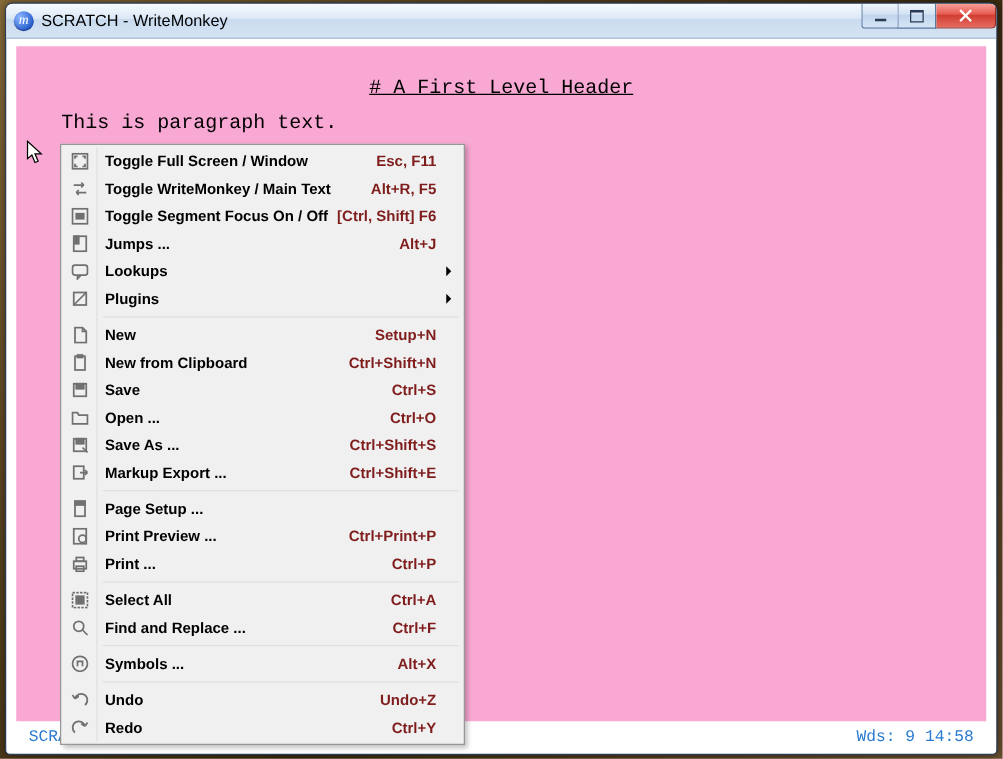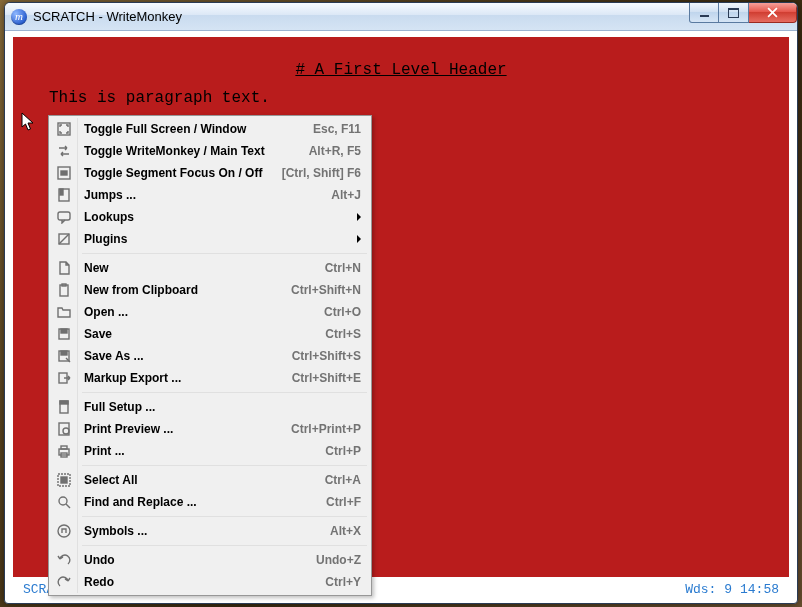--- a/index.html
+++ b/index.html
@@ -55,21 +55,21 @@
   .win-btn.close {
     width: 48px;
     background: linear-gradient(#f7a09a, #e6594e 45%, #cf3b2f 46%, #e66c60);
     border-color: #9a2a20; color: #fff;
     border-bottom-right-radius: 4px;
   }
   .win-btn.close svg { width: 11px; height: 11px; }
   .win-btn.min { border-bottom-left-radius: 3px; }
   .editor {
     position: absolute; left: 8px; right: 8px; top: 34px; bottom: 26px;
-    background: #b91c1c;
+    background: #f9a8d4;
   }
   .doc {
     padding: 24px 36px;
     font-family: "Courier New", monospace;
     font-size: 16px; color: #000;
   }
   .h1 {
     text-align: center;
     text-decoration: underline;
     margin-bottom: 10px;
@@ -102,22 +102,22 @@
     border-right: 1px solid #e0e0e0;
   }
   .ctx-item {
     position: relative;
     height: 22px;
     display: flex; align-items: center;
     padding-left: 33px; padding-right: 20px;
     color: #000; cursor: default; font-weight: bold;
   }
   .ctx-shortcut {
-    position: absolute; right: 8px;
-    color: #737373;
+    position: absolute; right: 20px;
+    color: #7f1d1d;
   }
   .ctx-arrow {
     position: absolute; right: 8px; top: 50%; transform: translateY(-50%);
     border-left: 4px solid #000;
     border-top: 4px solid transparent;
     border-bottom: 4px solid transparent;
   }
   .ctx-sep {
     height: 1px; margin: 3px 2px 3px 31px;
     background: #e0e0e0;
@@ -229,50 +229,50 @@
         <div class="ctx-arrow"></div>
       </div>
       <div class="ctx-sep"></div>
       <div class="ctx-item">
         <div class="ctx-ico">
           <svg viewBox="0 0 14 14">
             <path d="M3 1 L9 1 L12 4 L12 13 L3 13 Z M9 1 L9 4 L12 4"></path>
           </svg>
         </div>
         <span>New</span>
-        <span class="ctx-shortcut">Ctrl+N</span>
+        <span class="ctx-shortcut">Setup+N</span>
       </div>
       <div class="ctx-item">
         <div class="ctx-ico">
           <svg viewBox="0 0 14 14">
             <rect x="3" y="2" width="8" height="11"></rect>
             <rect x="5" y="1" width="4" height="2"></rect>
           </svg>
         </div>
         <span>New from Clipboard</span>
         <span class="ctx-shortcut">Ctrl+Shift+N</span>
       </div>
       <div class="ctx-item">
         <div class="ctx-ico">
           <svg viewBox="0 0 14 14">
+            <rect x="2" y="2" width="10" height="10"></rect>
+            <rect x="4" y="2" width="6" height="4" fill="#707070"></rect>
+          </svg>
+        </div>
+        <span>Save</span>
+        <span class="ctx-shortcut">Ctrl+S</span>
+      </div>
+      <div class="ctx-item">
+        <div class="ctx-ico">
+          <svg viewBox="0 0 14 14">
             <path d="M1 3 L5 3 L6 5 L13 5 L13 12 L1 12 Z"></path>
           </svg>
         </div>
         <span>Open ...</span>
         <span class="ctx-shortcut">Ctrl+O</span>
-      </div>
-      <div class="ctx-item">
-        <div class="ctx-ico">
-          <svg viewBox="0 0 14 14">
-            <rect x="2" y="2" width="10" height="10"></rect>
-            <rect x="4" y="2" width="6" height="4" fill="#707070"></rect>
-          </svg>
-        </div>
-        <span>Save</span>
-        <span class="ctx-shortcut">Ctrl+S</span>
       </div>
       <div class="ctx-item">
         <div class="ctx-ico">
           <svg viewBox="0 0 14 14">
             <rect x="2" y="2" width="10" height="10"></rect>
             <rect x="4" y="2" width="6" height="4" fill="#707070"></rect>
             <path d="M9 9 L13 13"></path>
           </svg>
         </div>
         <span>Save As ...</span>
@@ -289,21 +289,21 @@
         <span class="ctx-shortcut">Ctrl+Shift+E</span>
       </div>
       <div class="ctx-sep"></div>
       <div class="ctx-item">
         <div class="ctx-ico">
           <svg viewBox="0 0 14 14">
             <rect x="3" y="1" width="8" height="12"></rect>
             <rect x="3" y="1" width="8" height="3" fill="#707070"></rect>
           </svg>
         </div>
-        <span>Full Setup ...</span>
+        <span>Page Setup ...</span>
       </div>
       <div class="ctx-item">
         <div class="ctx-ico">
           <svg viewBox="0 0 14 14">
             <rect x="2" y="1" width="10" height="12"></rect>
             <circle cx="9" cy="9" r="3"></circle>
           </svg>
         </div>
         <span>Print Preview ...</span>
         <span class="ctx-shortcut">Ctrl+Print+P</span>

